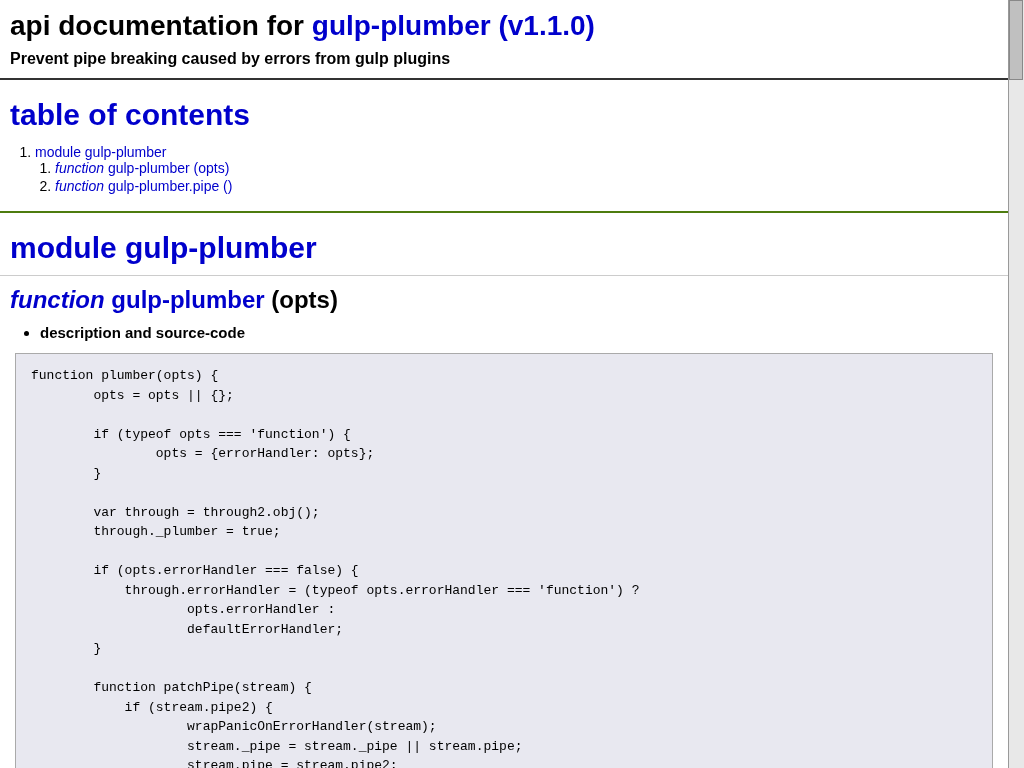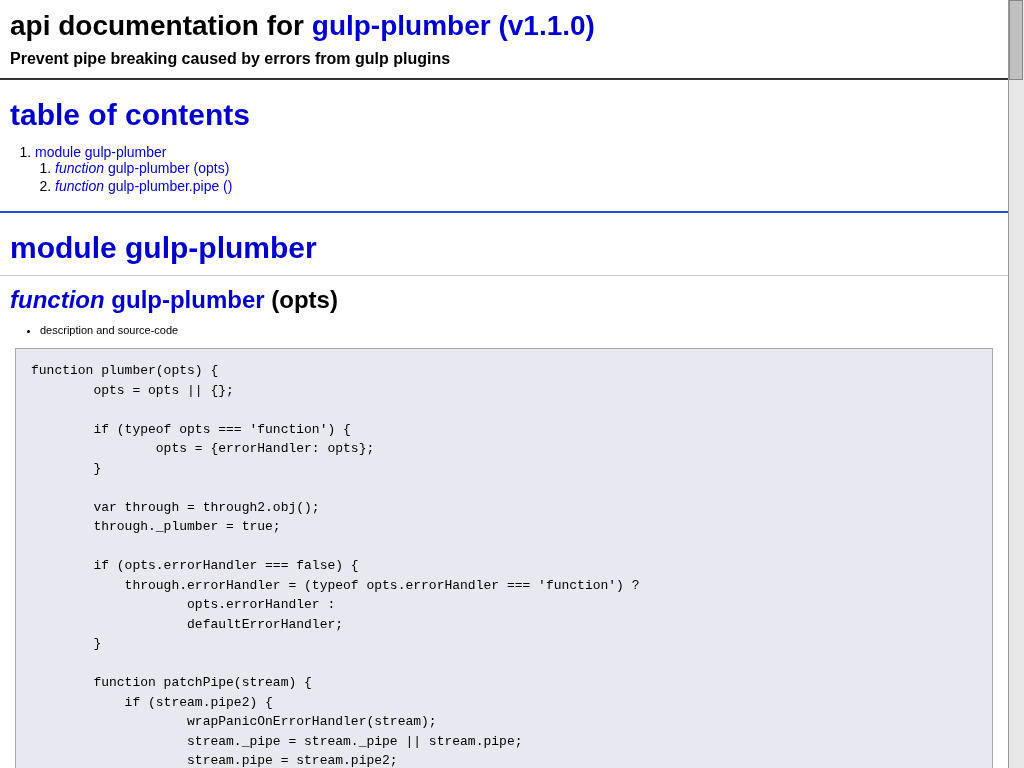--- a/index.html
+++ b/index.html
@@ -63,21 +63,21 @@
     .subtitle {
       font-size: 16px;
       font-weight: bold;
       color: #000;
       font-family: Arial, sans-serif;
     }
 
     
     .toc-section {
       padding: 10px 10px 15px 10px;
-      border-bottom: 2px solid #1d4ed8;
+      border-bottom: 2px solid #4d7c0f;
     }
 
     .toc-title {
       font-size: 30px;
       font-weight: bold;
       color: #0000cc;
       font-family: Arial, sans-serif;
       margin-bottom: 12px;
       margin-top: 8px;
     }
@@ -143,22 +143,23 @@
     }
 
     .function-title .params {
       color: #000;
     }
 
     .description-list {
       list-style: disc;
       margin-left: 30px;
       font-family: Arial, sans-serif;
-      font-size: 11px;
+      font-size: 15px;
       margin-bottom: 12px;
+      font-weight: bold;
     }
 
     .description-list li {
       margin-bottom: 4px;
     }
 
     
     .code-block {
       background: #e8e8f0;
       border: 1px solid #aaa;

